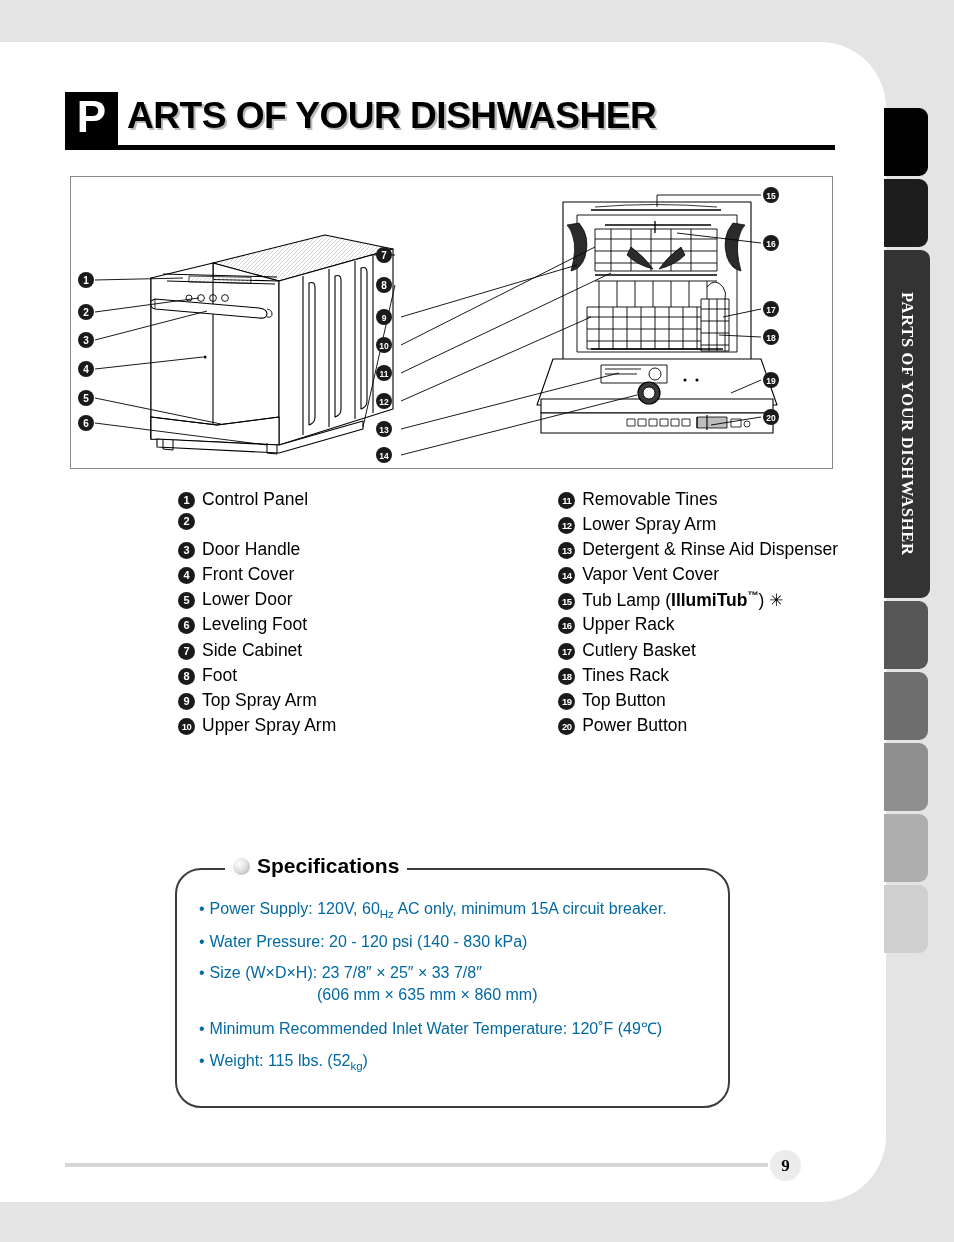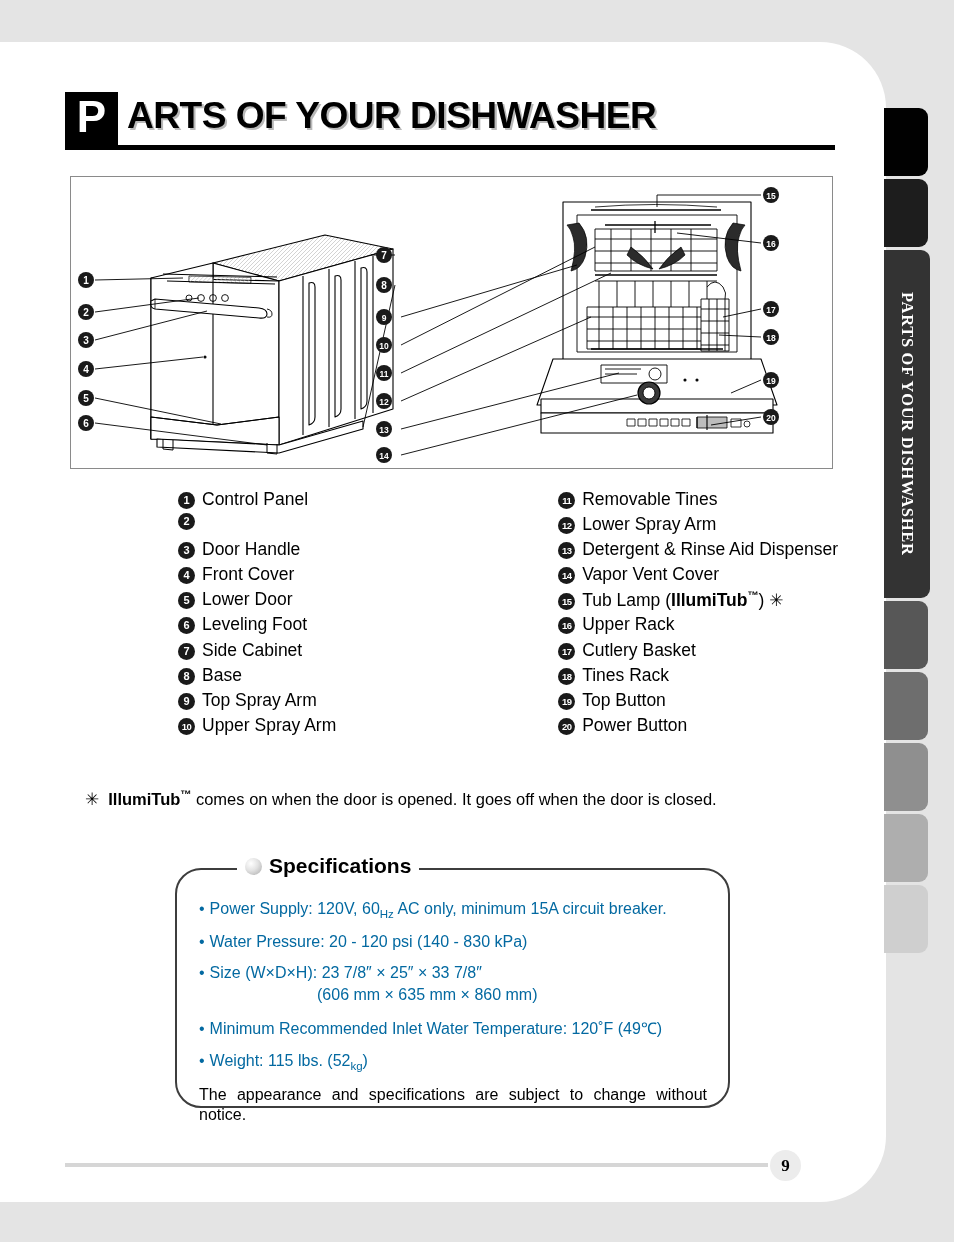--- a/index.html
+++ b/index.html
@@ -104,21 +104,21 @@
 
   
   .spec-box {
     position: absolute; left: 175px; top: 868px;
     width: 555px; height: 240px;
     border: 2.5px solid #3d3d3d;
     border-radius: 26px;
     background: #fff;
   }
   .spec-title-wrap {
-    position: absolute; left: 60px; top: -16px;
+    position: absolute; left: 48px; top: -16px;
     display: flex; align-items: center;
     background: #fff; padding: 0 8px;
   }
   .spec-dot {
     width: 17px; height: 17px; border-radius: 50%;
     background: radial-gradient(circle at 35% 32%, #ffffff 0%, #e2e2e2 45%, #a9a9a9 100%);
     margin-right: 7px;
   }
   .spec-title { font-size: 21px; font-weight: bold; color: #000; }
   .spec-body { position: absolute; left: 22px; top: 30px; width: 512px; }
@@ -418,21 +418,21 @@
         <div class="part-row">
           <span class="bullet-num">6</span>
           <span class="part-label">Leveling Foot</span>
         </div>
         <div class="part-row">
           <span class="bullet-num">7</span>
           <span class="part-label">Side Cabinet</span>
         </div>
         <div class="part-row">
           <span class="bullet-num">8</span>
-          <span class="part-label">Base</span>
+          <span class="part-label">Foot</span>
         </div>
         <div class="part-row">
           <span class="bullet-num">9</span>
           <span class="part-label">Top Spray Arm</span>
         </div>
         <div class="part-row">
           <span class="bullet-num two">10</span>
           <span class="part-label">Upper Spray Arm</span>
         </div>
       </div>
@@ -473,37 +473,33 @@
           <span class="bullet-num two">19</span>
           <span class="part-label">Top Button</span>
         </div>
         <div class="part-row">
           <span class="bullet-num two">20</span>
           <span class="part-label">Power Button</span>
         </div>
       </div>
   </div>
 
-  <div class="footnote">
-    <span class="star">✳</span><b>IllumiTub</b><b class="tm">™</b><span> comes on when the door is opened. It goes off when the door is closed.</span>
-  </div>
 
   <div class="spec-box">
     <div class="spec-title-wrap">
       <span class="spec-dot"></span>
       <span class="spec-title">Specifications</span>
     </div>
     <div class="spec-body">
         <div class="spec-item"><span class="dot">•</span>Power Supply: 120V, 60<span class="sub">Hz</span> AC only, minimum 15A circuit breaker.</div>
         <div class="spec-item"><span class="dot">•</span>Water Pressure: 20 - 120 psi (140 - 830 kPa)</div>
         <div class="spec-item"><span class="dot">•</span>Size (W×D×H): 23 7/8″ × 25″ × 33 7/8″</div>
         <div class="spec-item spec-sub" style="margin-top: -9px;">(606 mm × 635 mm × 860 mm)</div>
         <div class="spec-item"><span class="dot">•</span>Minimum Recommended Inlet Water Temperature: 120˚F (49℃)</div>
         <div class="spec-item"><span class="dot">•</span>Weight: 115 lbs. (52<span class="sub">kg</span>)</div>
-        <div class="spec-note">The appearance and specifications are subject to change without notice.</div>
       </div>
   </div>
 
   <div class="tabs">
       <div class="tab" style="background: rgb(1, 1, 1); height: 68px;"></div>
       <div class="tab" style="background: rgb(29, 29, 29); height: 68px;"></div>
       <div class="tab active" style="background: rgb(51, 51, 51); height: 348px;">
         <span class="tab-label">PARTS OF YOUR DISHWASHER</span>
       </div>
       <div class="tab" style="background: rgb(87, 87, 87); height: 68px;"></div>

